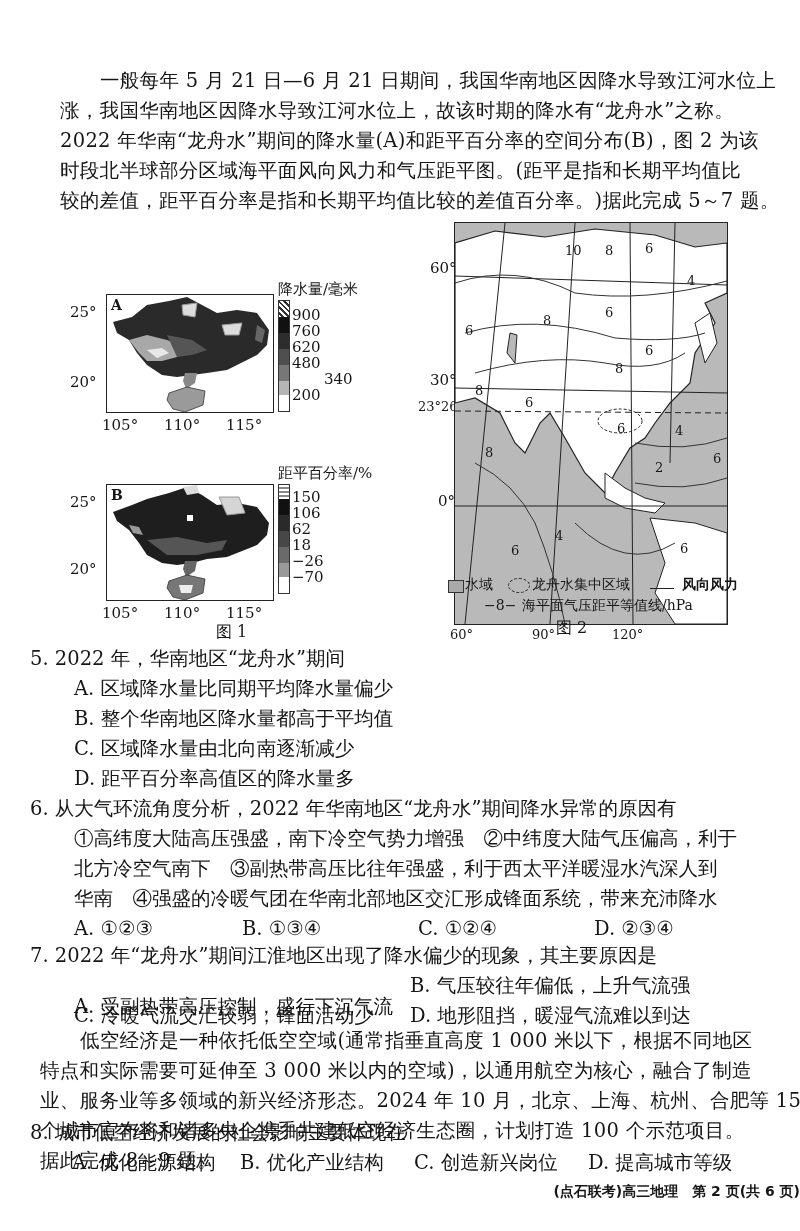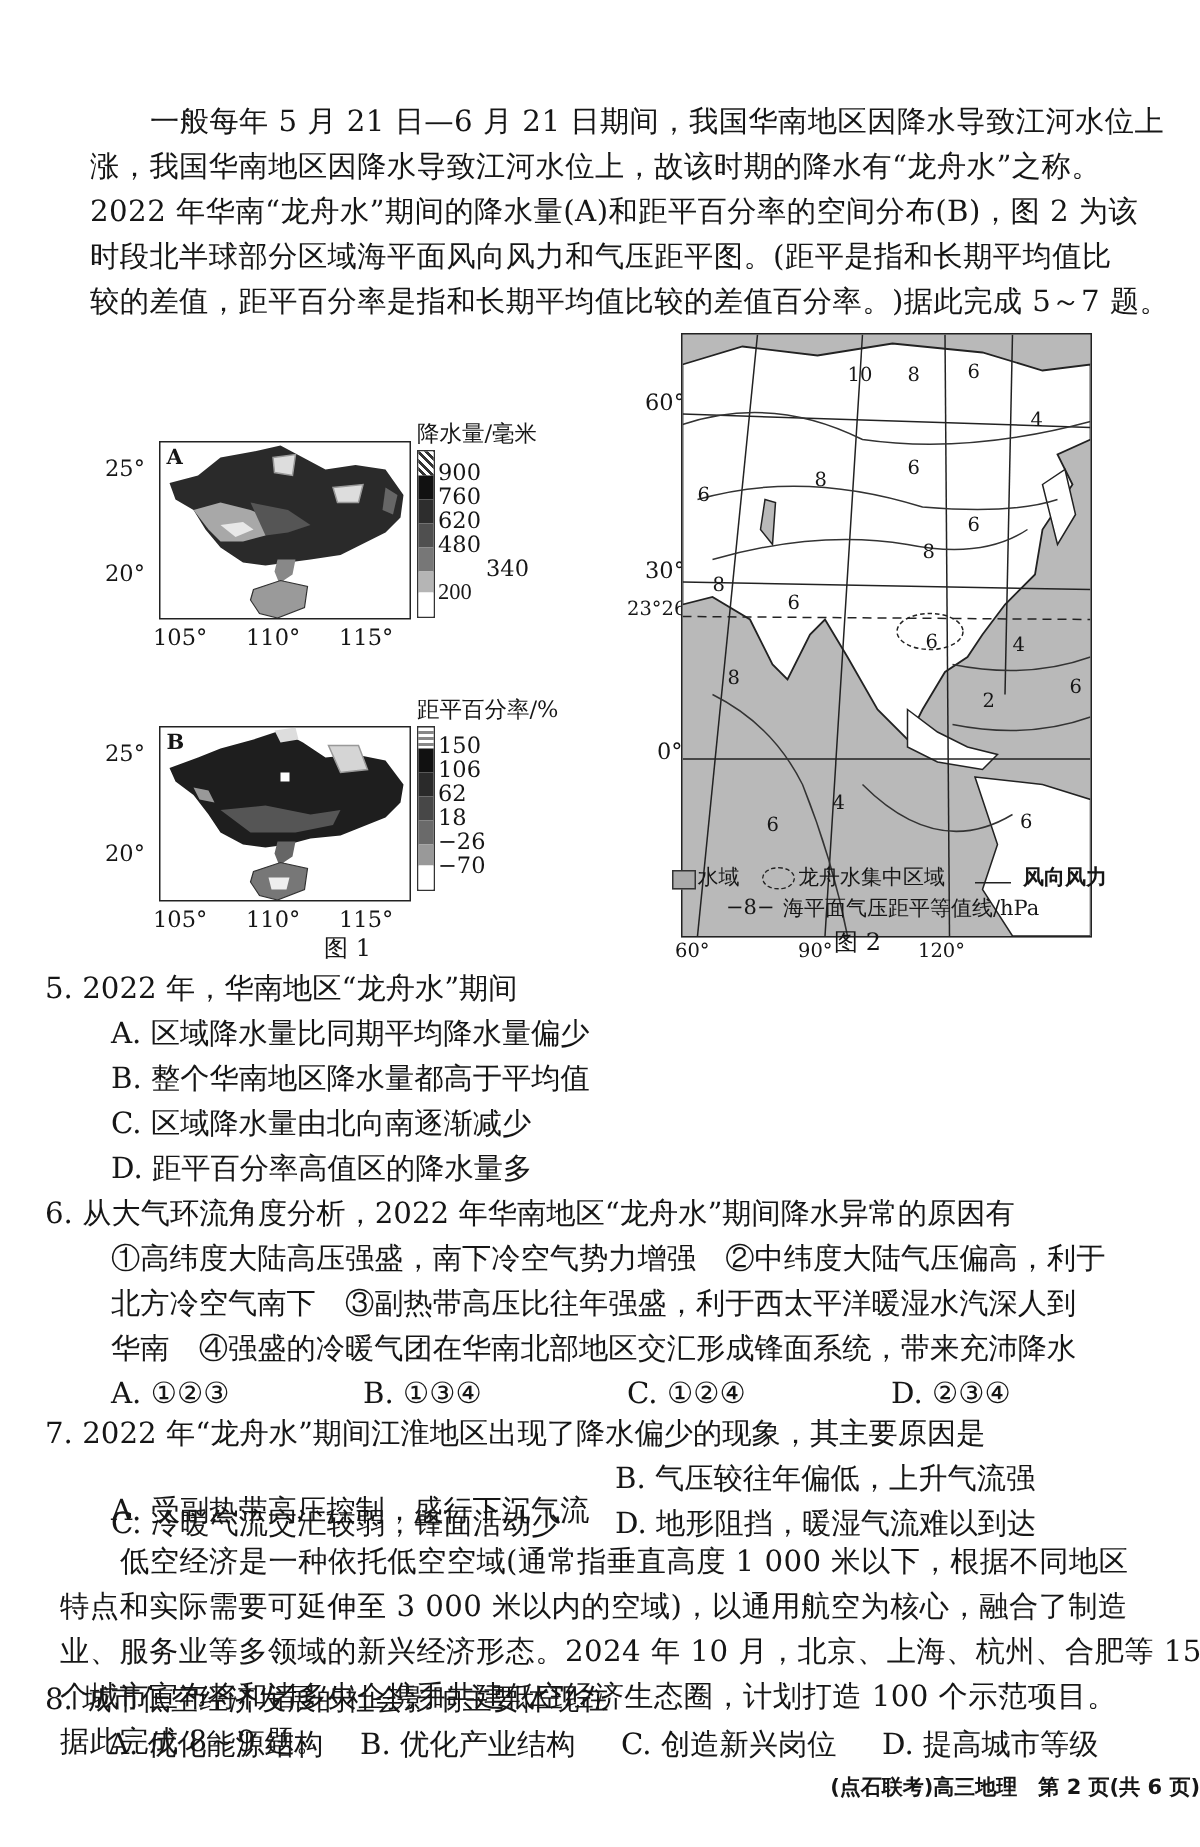--- a/index.html
+++ b/index.html
@@ -76,21 +76,21 @@
         <div style="height:16px; background:#4f4f4f;"></div>
         <div style="height:16px; background:#777;"></div>
         <div style="height:14px; background:#b5b5b5;"></div>
         <div style="height:16px; background:#fff;"></div>
       </div>
       <div class="legend-val" style="left:222px; top:38px;">900</div>
       <div class="legend-val" style="left:222px; top:54px;">760</div>
       <div class="legend-val" style="left:222px; top:70px;">620</div>
       <div class="legend-val" style="left:222px; top:86px;">480</div>
       <div class="legend-val" style="left:222px; top:102px;margin-left:32px;">340</div>
-      <div class="legend-val" style="left:222px; top:118px;font-family:Liberation Serif, serif;">200</div>
+      <div class="legend-val" style="left:222px; top:118px;">200</div>
       <div class="axis-lbl" style="left:32px; top:146px;">105°</div>
       <div class="axis-lbl" style="left:94px; top:146px;">110°</div>
       <div class="axis-lbl" style="left:156px; top:146px;">115°</div>
     </div>
 
     <div>
       <div class="axis-lbl" style="left:0; top:223px;">25°</div>
       <div class="axis-lbl" style="left:0; top:290px;">20°</div>
       <div class="mapbox" style="left:36px; top:214px; width:166px; height:115px;">
         <span class="panel-lbl" style="left:4px; top:2px;">B</span>

